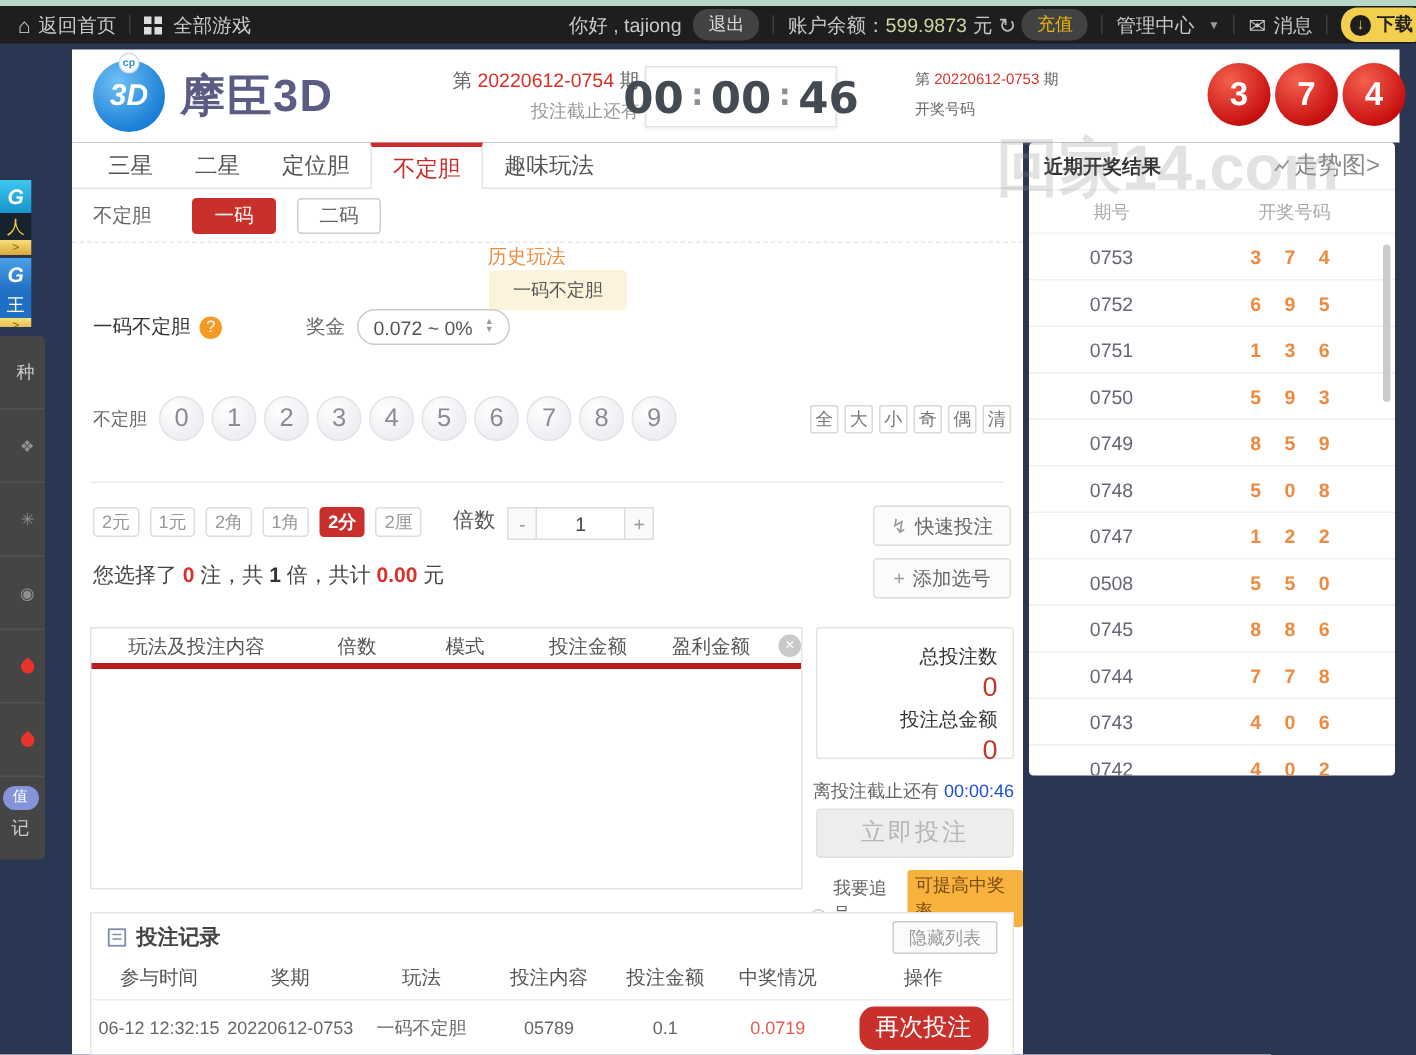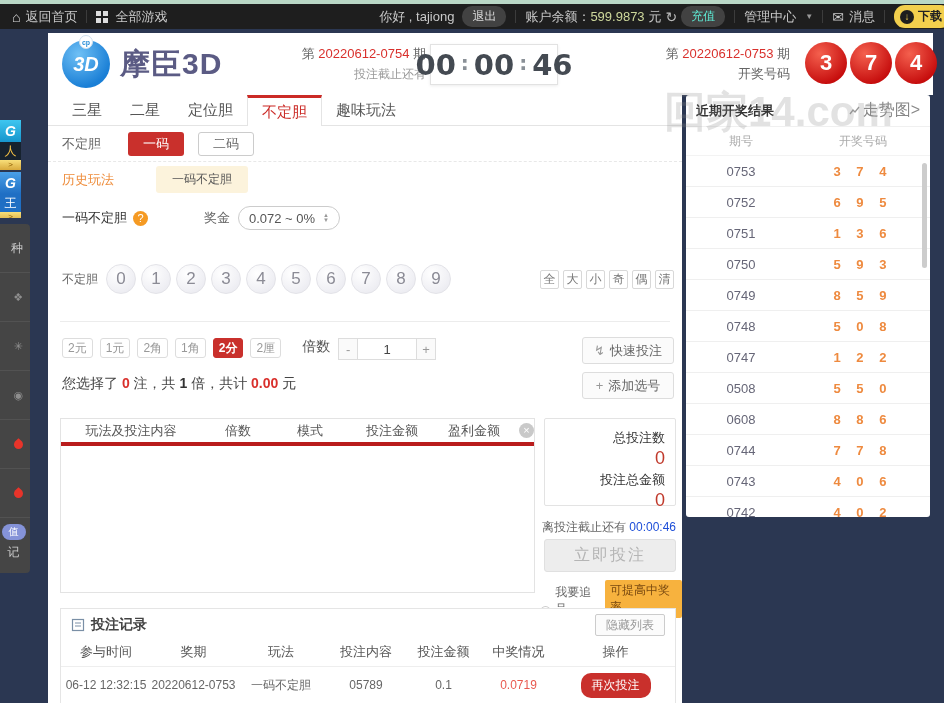--- a/index.html
+++ b/index.html
@@ -14,21 +14,21 @@
   .topbar { position:absolute; left:0; top:4px; width:944px; height:25px; background:#1e1e1e;
             display:flex; align-items:center; color:#c9c9c9; font-size:13px; z-index:10; }
   .tb-left { display:flex; align-items:center; padding-left:12px; }
   .tb-right { margin-left:auto; display:flex; align-items:center; }
   .tb-item { display:flex; align-items:center; gap:5px; white-space:nowrap; }
   .tb-div { width:1px; height:13px; background:#3c3c3c; margin:0 9px; }
   .home-glyph { font-size:14px; color:#ddd; }
   .grid-icon { display:grid; grid-template-columns:5px 5px; grid-gap:2px; margin-right:2px; }
   .grid-icon i { width:5px; height:5px; background:#ddd; }
   .pill { background:#424242; border-radius:10px; padding:2px 10px; font-size:12px; color:#ddd; cursor:pointer; }
-  .pill.recharge { color:#5eead4; }
+  .pill.recharge { color:#eab308; }
   .balance-val { color:#cdd79b; }
   .refresh-glyph { font-size:14px; color:#bbb; margin:0 4px; cursor:pointer; }
   .caret { font-size:8px; color:#999; margin-left:4px; }
   .mail-glyph { font-size:14px; }
   .dl-pill { background:#f2cf4d; color:#222; border-radius:11px; padding:3px 10px 3px 6px; font-size:12px;
              display:flex; align-items:center; gap:4px; font-weight:bold; margin-right:-8px; cursor:pointer; }
   .dl-circle { width:14px; height:14px; background:#1e1e1e; color:#f2cf4d; border-radius:50%;
                font-size:10px; line-height:14px; text-align:center; }
   
   .header-band { position:absolute; left:48px; top:33px; width:885px; height:62px; background:#fff; z-index:2; }
@@ -43,42 +43,42 @@
   .logo-text { font-size:30px; font-weight:bold; color:#5b5b84; margin-left:10px; letter-spacing:1px; }
   .issue-info { position:absolute; left:240px; top:11px; width:138px; text-align:right;
                 font-size:13px; color:#666; line-height:20px; }
   .red-no { color:#d9302c; }
   .deadline-label { font-size:12px; color:#999; }
   .countdown { position:absolute; left:382px; top:11px; width:128px; height:41px; background:#fff;
                border:1px solid #e2e2e2; box-shadow:0 1px 3px rgba(0,0,0,0.08);
                display:flex; align-items:center; justify-content:center;
                font-size:29px; font-weight:bold; color:#444a52; font-family:"DejaVu Sans",sans-serif; }
   .cd-colon { color:#8a9097; font-size:20px; margin:0 5px; padding-bottom:4px; }
-  .last-issue { position:absolute; left:562px; top:11px; width:180px; text-align:right;
-                font-size:13px; color:#666; line-height:20px; }
+  .last-issue { position:absolute; left:562px; top:11px; width:180px; text-align:left;
+                font-size:10px; color:#666; line-height:20px; }
   .balls { position:absolute; left:757px; top:9px; display:flex; gap:3px; }
   .ball { width:42px; height:42px; border-radius:50%;
           background:radial-gradient(circle at 35% 28%, #f4604e, #c60d0d 75%);
           color:#fff; font-size:22px; font-weight:bold;
           display:flex; align-items:center; justify-content:center; }
   .watermark { position:absolute; left:664px; top:84px; z-index:6; pointer-events:none;
                font-size:42px; font-weight:bold; color:rgba(140,140,140,0.25); white-space:nowrap; }
   
   .main-panel { position:absolute; left:48px; top:95px; width:634px; height:608px; background:#fff; z-index:2; }
   .tabbar { height:31px; border-bottom:1px solid #e4e4e4; display:flex; align-items:stretch; padding-left:10px; }
   .tab { padding:0 14px; font-size:15px; color:#555; display:flex; align-items:center; cursor:pointer; }
   .tab.active { color:#cb2a26; border-top:3px solid #cb2a26; border-left:1px solid #e4e4e4;
                 border-right:1px solid #e4e4e4; margin-bottom:-1px; background:#fff; }
   .subnav { height:36px; display:flex; align-items:center; padding-left:14px; border-bottom:1px dashed #e8e8e8; }
   .subnav-label { font-size:13px; color:#666; width:66px; }
   .btn-code { width:56px; height:24px; border-radius:3px; font-size:13px; display:flex;
               align-items:center; justify-content:center; margin-right:14px; cursor:pointer; }
   .btn-code.active { background:#c9302c; color:#fff; }
   .btn-code.inactive { background:#fff; border:1px solid #ccc; color:#666; }
-  .history-row { height:35px; display:flex; align-items:center; padding-left:14px; }
+  .history-row { height:35px; display:flex; align-items:center; padding-left:14px;flex-direction:column; }
   .history-link { color:#ee8c3a; font-size:13px; margin-right:42px; cursor:pointer; }
   .history-tag { background:#fcf3dc; color:#555; font-size:12px; padding:5px 16px; border-radius:3px; cursor:pointer; }
   .prize-row { height:42px; display:flex; align-items:center; padding-left:14px; }
   .prize-name { font-size:13px; color:#333; }
   .help-icon { width:15px; height:15px; border-radius:50%; background:#f59a23; color:#fff;
                font-size:11px; text-align:center; line-height:15px; margin-left:6px; cursor:pointer; }
   .bonus-label { margin-left:56px; font-size:13px; color:#666; }
   .bonus-select { margin-left:8px; width:102px; height:24px; border:1px solid #ccc; border-radius:12px;
                   display:flex; align-items:center; justify-content:center; font-size:13px; color:#555;
                   gap:8px; cursor:pointer; }
@@ -143,21 +143,21 @@
                     font-size:13px; color:#555; }
   .rec-row { height:37px; display:flex; align-items:center; font-size:12px; color:#666; border-bottom:1px solid #f0f0f0; }
   .rc1 { flex:0 0 90px; text-align:center; }
   .rc2 { flex:0 0 85px; text-align:center; }
   .rc3 { flex:0 0 90px; text-align:center; }
   .rc4 { flex:0 0 80px; text-align:center; }
   .rc5 { flex:0 0 75px; text-align:center; }
   .rc6 { flex:0 0 75px; text-align:center; }
   .rc7 { flex:1; text-align:center; }
   .win-val { color:#e85a50; }
-  .rebet-btn { background:#c9302c; color:#fff; border-radius:10px; padding:4px 11px; font-size:12px;
+  .rebet-btn { background:#c9302c; color:#fff; border-radius:10px; padding:4px 11px; font-size:16px;
                display:inline-block; cursor:pointer; }
   
   .sidebar { position:absolute; left:686px; top:95px; width:244px; height:422px; background:#fff;
              border-radius:3px; overflow:hidden; z-index:2; }
   .sb-head { height:32px; display:flex; align-items:center; padding:0 10px; border-bottom:1px solid #f0f0f0; }
   .sb-title { font-size:13px; font-weight:bold; color:#333; }
   .trend-link { margin-left:auto; font-size:16px; color:#888; display:flex; align-items:center; gap:3px; cursor:pointer; }
   .sb-subhead { height:29px; display:flex; align-items:center; font-size:12px; color:#aaa; border-bottom:1px solid #f3f3f3; }
   .sb-c1 { flex:0 0 110px; text-align:center; }
   .sb-c2 { flex:1; text-align:center; }
@@ -447,21 +447,21 @@
   </div>
   <div class="sb-row">
     <span class="sb-issue">0747</span>
     <span class="sb-nums">1 2 2</span>
   </div>
   <div class="sb-row">
     <span class="sb-issue">0508</span>
     <span class="sb-nums">5 5 0</span>
   </div>
   <div class="sb-row">
-    <span class="sb-issue">0608</span>
+    <span class="sb-issue">0745</span>
     <span class="sb-nums">8 8 6</span>
   </div>
   <div class="sb-row">
     <span class="sb-issue">0744</span>
     <span class="sb-nums">7 7 8</span>
   </div>
   <div class="sb-row">
     <span class="sb-issue">0743</span>
     <span class="sb-nums">4 0 6</span>
   </div>

